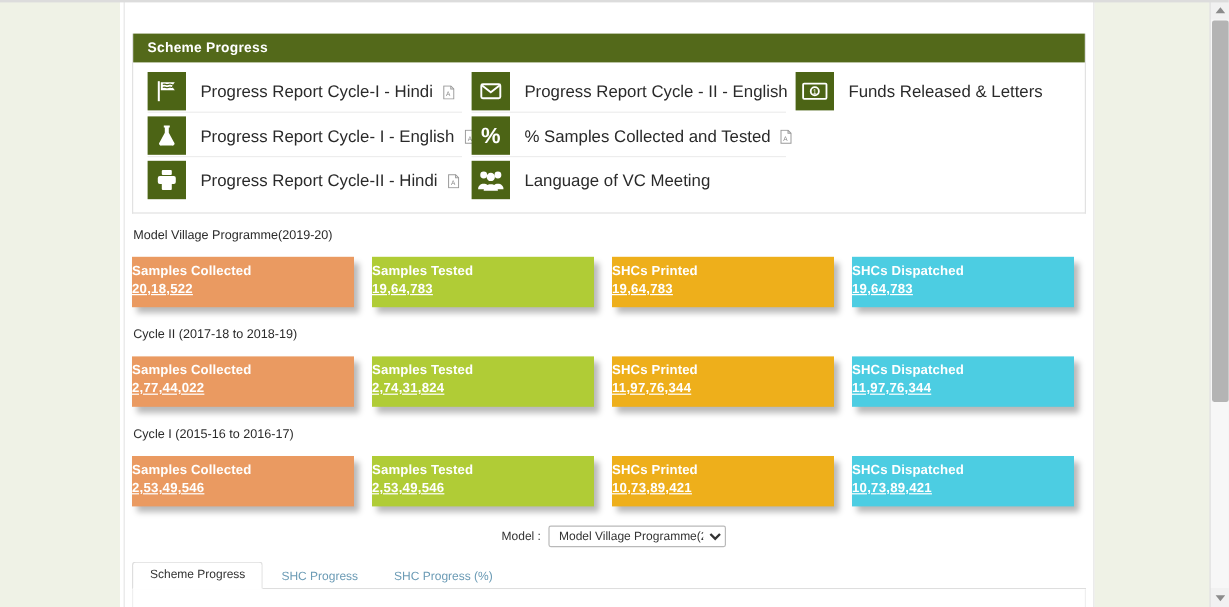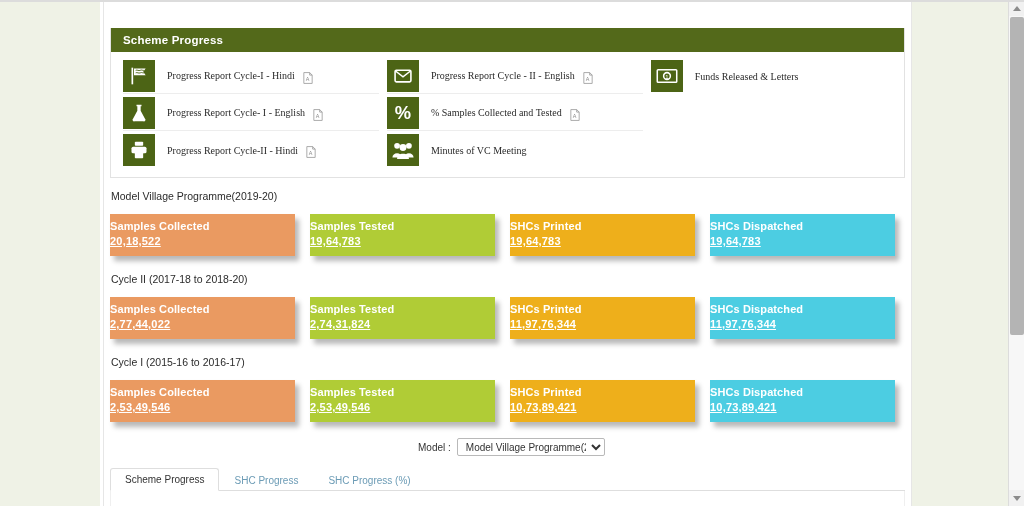--- a/index.html
+++ b/index.html
@@ -101,25 +101,24 @@
     width: 32px; height: 32px;
     background: #4c6415;
     flex: 0 0 32px;
     display: flex;
     align-items: center;
     justify-content: center;
     margin-right: 12px;
   }
   .ico svg { display: block; }
   .link-txt {
-    font-size: 10px;
+    font-size: 14px;
     color: #2a2a2a;
     white-space: nowrap;
     cursor: pointer;
-    font-family: Liberation Serif, serif;
   }
   .pdf-ico {
     margin-left: 8px;
     width: 10px; height: 12px;
     flex: 0 0 10px;
     cursor: pointer;
   }
 
   
   .sec-label {
@@ -353,21 +352,21 @@
             <span class="ico">
               <svg width="22" height="20" viewBox="0 0 26 22" fill="#fff">
                 <circle cx="6" cy="6" r="3.4"></circle>
                 <circle cx="20" cy="6" r="3.4"></circle>
                 <circle cx="13" cy="8" r="4.1"></circle>
                 <path d="M0.5 20c0-3.2 2.5-5.2 5.5-5.2s5.5 2 5.5 5.2z"></path>
                 <path d="M14.5 20c0-3.2 2.5-5.2 5.5-5.2s5.5 2 5.5 5.2z"></path>
                 <path d="M6 21.5c0-3.8 3-6.2 7-6.2s7 2.4 7 6.2z"></path>
               </svg>
             </span>
-            <span class="link-txt">Minutes of VC Meeting</span>
+            <span class="link-txt">Language of VC Meeting</span>
           </div>
         </div>
       <div class="link-col narrow" id="col3">
           <div class="link-row">
             <span class="ico">
               <svg width="22" height="20" viewBox="0 0 26 20" fill="none" stroke="#fff" stroke-width="1.8">
                 <rect x="1.5" y="2.5" width="23" height="15" rx="1"></rect>
                 <circle cx="13" cy="10" r="4"></circle>
                 <text x="13" y="13.2" font-size="7" text-anchor="middle" fill="#fff" stroke="none" font-family="Liberation Sans, sans-serif">1</text>
               </svg>
@@ -392,21 +391,21 @@
       <div class="card" style="background: rgb(238, 175, 27);">
         <div class="c-title">SHCs Printed</div>
         <div class="c-val">19,64,783</div>
       </div>
       <div class="card" style="background: rgb(76, 205, 226);">
         <div class="c-title">SHCs Dispatched</div>
         <div class="c-val">19,64,783</div>
       </div>
     </div>
 
-  <div class="sec-label" style="top:273px">Cycle II (2017-18 to 2018-20)</div>
+  <div class="sec-label" style="top:273px">Cycle II (2017-18 to 2018-19)</div>
   <div class="cards-row" id="row1" style="top:297px">
       <div class="card" style="background: rgb(234, 154, 97);">
         <div class="c-title">Samples Collected</div>
         <div class="c-val">2,77,44,022</div>
       </div>
       <div class="card" style="background: rgb(176, 204, 54);">
         <div class="c-title">Samples Tested</div>
         <div class="c-val">2,74,31,824</div>
       </div>
       <div class="card" style="background: rgb(238, 175, 27);">

